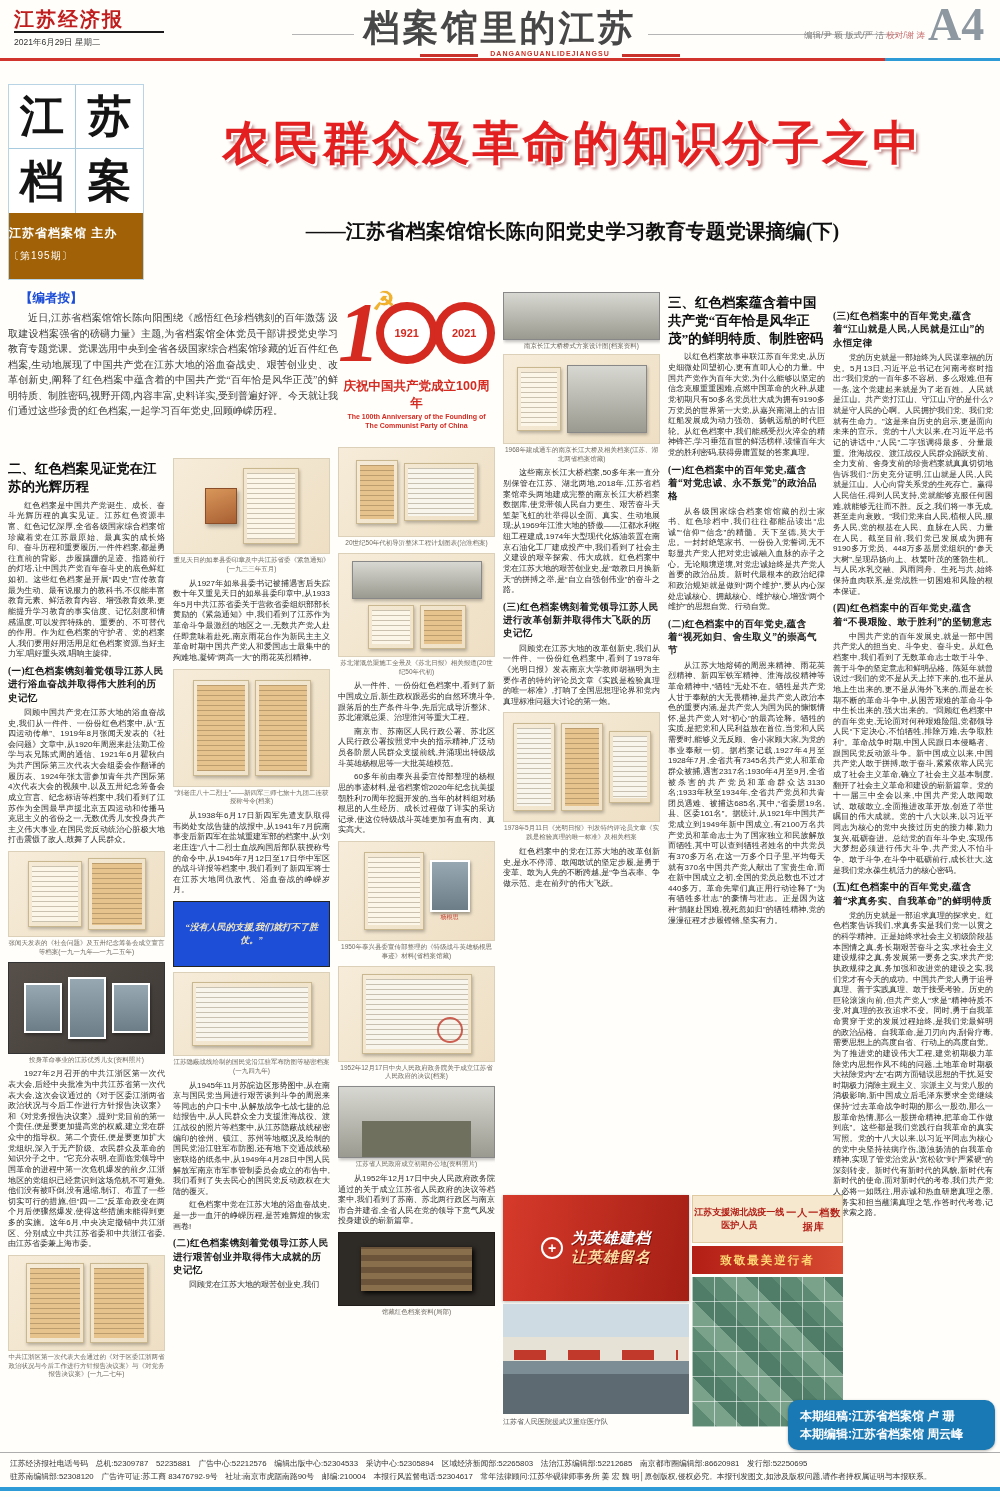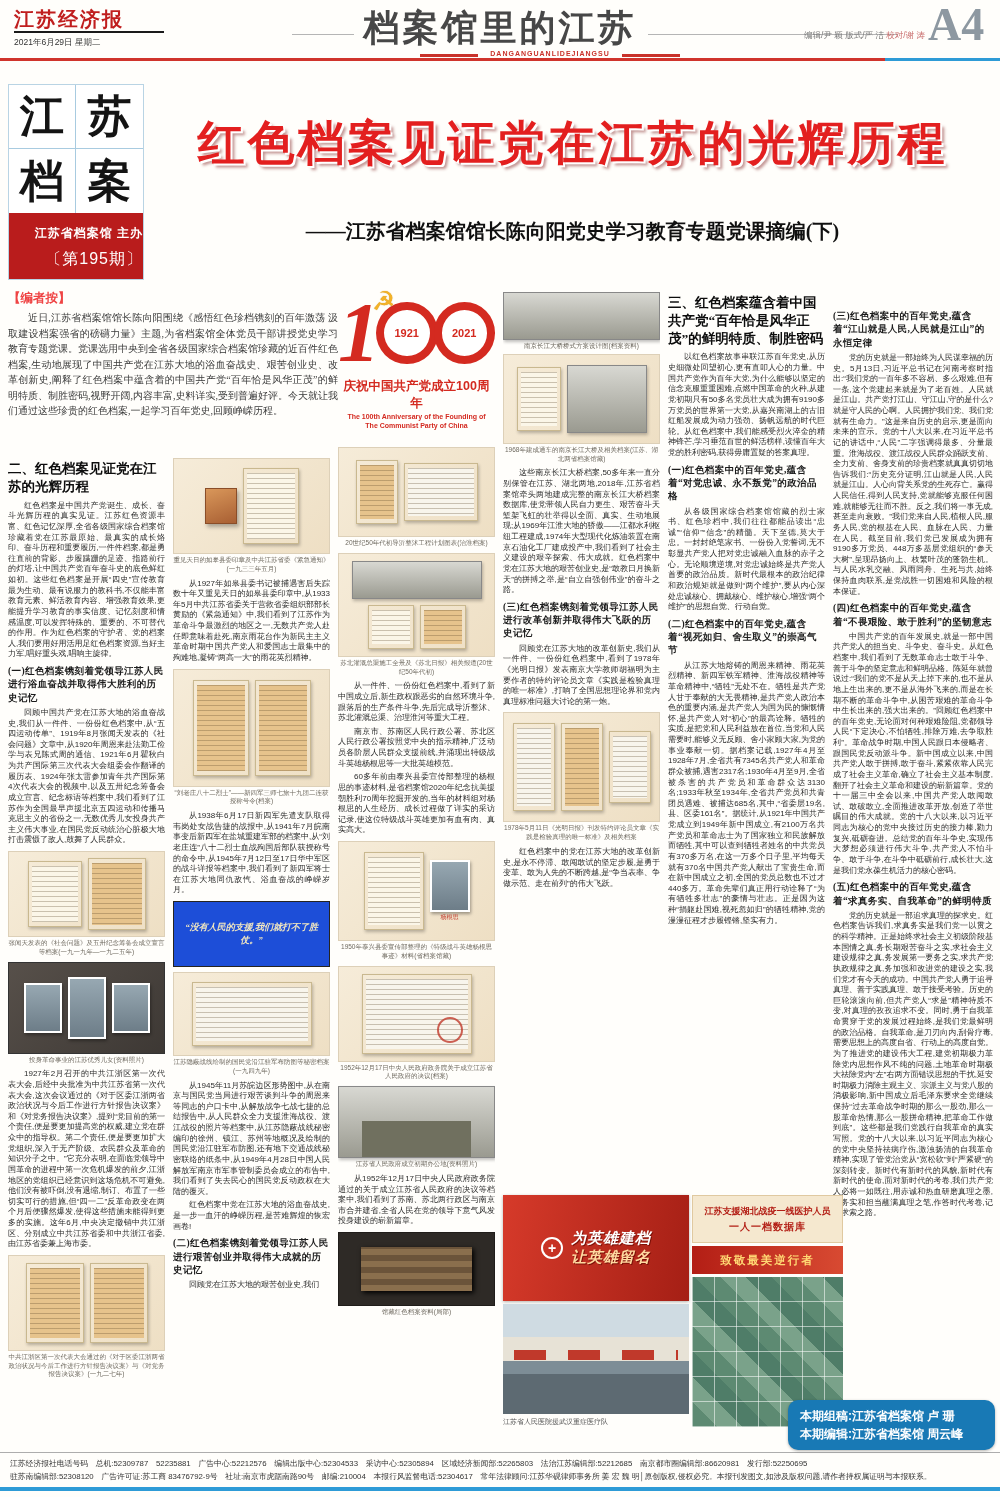--- a/index.html
+++ b/index.html
@@ -21,29 +21,29 @@
   .mh-page{left:928px;top:-2px;font:900 46px "Liberation Serif",serif;color:#8d98a1;}
   .rule-red{left:0;top:58px;width:885px;height:3px;background:#d0342c;}
   .rule-blue{left:885px;top:58px;width:115px;height:3px;background:#2e9bd6;}
   
   .logo-box{left:8px;top:84px;width:136px;height:196px;border:1px solid #b9d4e4;box-sizing:border-box;background:#fff;}
   .logo-grid{display:grid;grid-template-columns:1fr 1fr;grid-template-rows:1fr 1fr;height:128px;}
   .logo-grid span{display:flex;align-items:center;justify-content:center;font:900 44px "Liberation Serif",serif;color:#141414;}
   .lg1{border-right:1px solid #a8cbe0;border-bottom:1px solid #a8cbe0;}
   .lg2{border-bottom:1px solid #a8cbe0;}
   .lg3{border-right:1px solid #a8cbe0;}
-  .logo-bottom{height:66px;background:#b91c1c;color:#fff;text-align:right;padding-top:12px;box-sizing:border-box;}
+  .logo-bottom{height:66px;background:#a16207;color:#fff;text-align:left;padding-top:12px;box-sizing:border-box;}
   .logo-org{font-size:12px;font-weight:700;letter-spacing:1px;}
-  .logo-issue{font-size:16px;margin-top:7px;letter-spacing:1px;}
+  .logo-issue{font-size:10px;margin-top:7px;letter-spacing:1px;}
   .headline{left:150px;top:112px;width:845px;text-align:center;font:900 47px "Liberation Serif",serif;color:#e31f1f;
             letter-spacing:3px;white-space:nowrap;text-shadow:2px 2px 0 #fff,4px 4px 3px rgba(120,20,20,.45);}
   .subheadline{left:150px;top:218px;width:845px;text-align:center;font:700 20px "Liberation Serif",serif;color:#101010;}
   
   .note{left:8px;top:290px;width:330px;height:162px;overflow:hidden;}
-  .note-label{font:700 12.5px "Liberation Serif",serif;color:#ef4444;margin-bottom:3px;}
+  .note-label{font:700 12.5px "Liberation Serif",serif;color:#1d4ed8;margin-bottom:3px;margin-left:12px;}
   .note p{margin:0;font:10px/1.55 "Liberation Serif",serif;color:#3a3a3a;text-align:justify;text-indent:2em;}
   
   .logo100{height:152px;text-align:center;position:relative;padding-top:2px;}
   .n100{display:flex;align-items:center;justify-content:center;height:86px;position:relative;}
   .n100 .one{font:900 italic 84px "Liberation Serif",serif;color:#d42a20;line-height:80px;}
   .ring{width:46px;height:46px;border:8px solid #d42a20;border-radius:50%;display:flex;align-items:center;justify-content:center;margin-left:-4px;background:#fff;}
   .ring b{font-size:11px;color:#d42a20;}
   .hs{position:absolute;left:34px;top:-4px;font-size:26px;color:#f3b229;text-shadow:0 0 1px #c98a00;}
   .l100-cn{font:700 12.5px "Liberation Sans",sans-serif;color:#d42a20;margin-top:2px;}
   .l100-en{font:700 7px "Liberation Sans",sans-serif;color:#d42a20;line-height:1.3;}
@@ -81,21 +81,21 @@
            font:italic 700 9px/1.5 "Liberation Serif",serif;text-align:center;padding:6px;box-sizing:border-box;}
   .cap{font-size:6.5px;line-height:1.35;color:#6f6a60;text-align:center;margin-top:2px;}
   
   .pb-slogan{left:503px;top:1195px;width:186px;height:106px;background:linear-gradient(100deg,#d63a2a,#a51f15);
              display:flex;align-items:center;justify-content:center;gap:8px;color:#fff;box-shadow:0 1px 3px rgba(0,0,0,.3);}
   .medcross{width:18px;height:18px;border:2px solid #fff;border-radius:50%;display:flex;align-items:center;justify-content:center;
             font:900 14px/1 "Liberation Sans",sans-serif;color:#fff;}
   .pb-slogan .t1{font:900 italic 15px "Liberation Serif",serif;letter-spacing:1px;text-shadow:1px 1px 0 #7a1008;}
   .pb-slogan .t2{font:900 italic 15px "Liberation Serif",serif;color:#ffd9a0;letter-spacing:1px;text-shadow:1px 1px 0 #7a1008;}
   .pb-db{left:692px;top:1195px;width:151px;height:48px;background:#f5e8cf;border:1px solid #e0c9a0;box-sizing:border-box;
-         display:flex;flex-direction:column;align-items:center;justify-content:center;color:#b31e15;text-align:center;}
+         display:flex;flex-direction:row;align-items:center;justify-content:center;color:#b31e15;text-align:center;}
   .pb-db .d1{font:900 9px "Liberation Sans",sans-serif;}
   .pb-db .d2{font:900 10px "Liberation Sans",sans-serif;margin-top:2px;letter-spacing:1px;}
   .pb-salute{left:692px;top:1246px;width:151px;height:28px;background:linear-gradient(90deg,#b31e15,#d84a32);
              display:flex;align-items:center;justify-content:center;font:700 11.5px "Liberation Serif",serif;color:#ffd873;letter-spacing:2px;}
   .pb-grid{left:692px;top:1277px;width:151px;height:150px;
            background:repeating-linear-gradient(0deg,rgba(255,255,255,.55) 0 1px,transparent 1px 25px),
                       repeating-linear-gradient(90deg,rgba(255,255,255,.55) 0 1px,transparent 1px 22px),
                       repeating-linear-gradient(45deg,#5d8a72 0 18px,#7aa28a 18px 36px,#4f7d68 36px 54px);}
   .pb-group{left:503px;top:1304px;width:186px;height:110px;
             background:linear-gradient(180deg,#cfdbe2 0 30%,#e7e2d6 30% 52%,#7d8d96 52% 64%,#5d6a72 64% 100%);position:absolute;}
@@ -140,21 +140,21 @@
       <span class="lg2">苏</span>
       <span class="lg3">档</span>
       <span class="lg4">案</span>
     </div>
     <div class="logo-bottom">
       <div class="logo-org">江苏省档案馆 主办</div>
       <div class="logo-issue">〔第195期〕</div>
     </div>
   </div>
 
-  <div class="abs headline">红色档案见证党在江苏的光辉历程</div>
+  <div class="abs headline">农民群众及革命的知识分子之中</div>
   <div class="abs subheadline">——江苏省档案馆馆长陈向阳党史学习教育专题党课摘编(下)</div>
 
   <div class="abs note">
     <div class="note-label">【编者按】</div>
     <p>近日,江苏省档案馆馆长陈向阳围绕《感悟红色珍档镌刻的百年激荡 汲取建设档案强省的磅礴力量》主题,为省档案馆全体党员干部讲授党史学习教育专题党课。党课选用中央到全省各级国家综合档案馆珍藏的近百件红色档案,生动地展现了中国共产党在江苏大地的浴血奋战史、艰苦创业史、改革创新史,阐释了红色档案中蕴含着的中国共产党“百年恰是风华正茂”的鲜明特质、制胜密码,视野开阔,内容丰富,史料详实,受到普遍好评。今天就让我们通过这些珍贵的红色档案,一起学习百年党史,回顾峥嵘历程。</p>
   </div>
 
   <div class="col" id="col1">
     <h2>二、红色档案见证党在江苏的光辉历程</h2>
     <p>红色档案是中国共产党诞生、成长、奋斗光辉历程的真实见证。江苏红色资源丰富、红色记忆深厚,全省各级国家综合档案馆珍藏着党在江苏最原始、最真实的成长烙印、奋斗历程和重要履历,一件件档案,都是勇往直前的背影、步履蹒跚的足迹、指路前行的灯塔,让中国共产党百年奋斗史的底色鲜红如初。这些红色档案是开展“四史”宣传教育最为生动、最有说服力的教科书,不仅能丰富教育元素、鲜活教育内容、增强教育效果,更能提升学习教育的事实信度、记忆刻度和情感温度,可以发挥特殊的、重要的、不可替代的作用。作为红色档案的守护者、党的档案人,我们要用好用活用足红色档案资源,当好主力军,唱好重头戏,唱响主旋律。</p>

